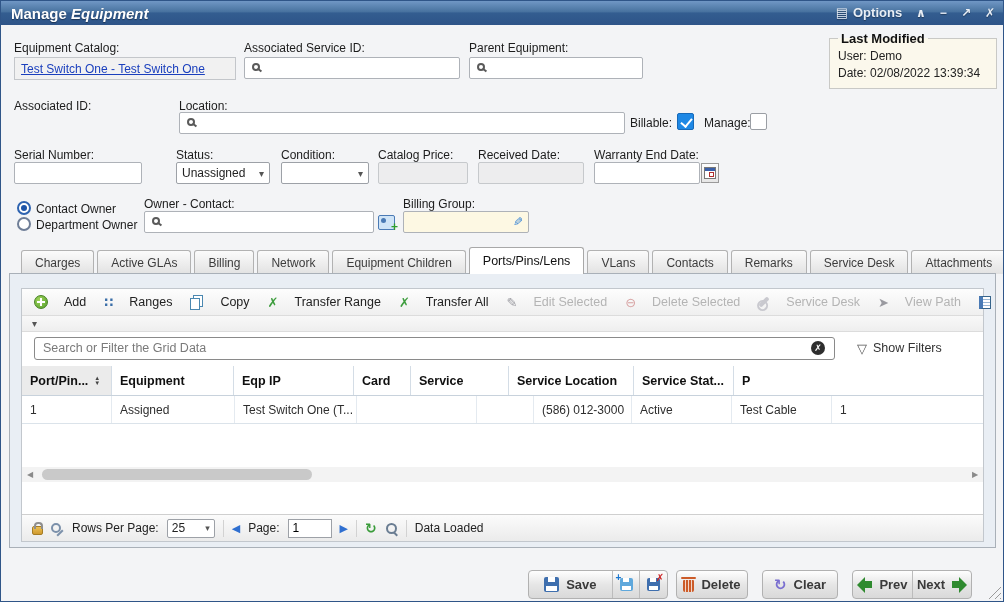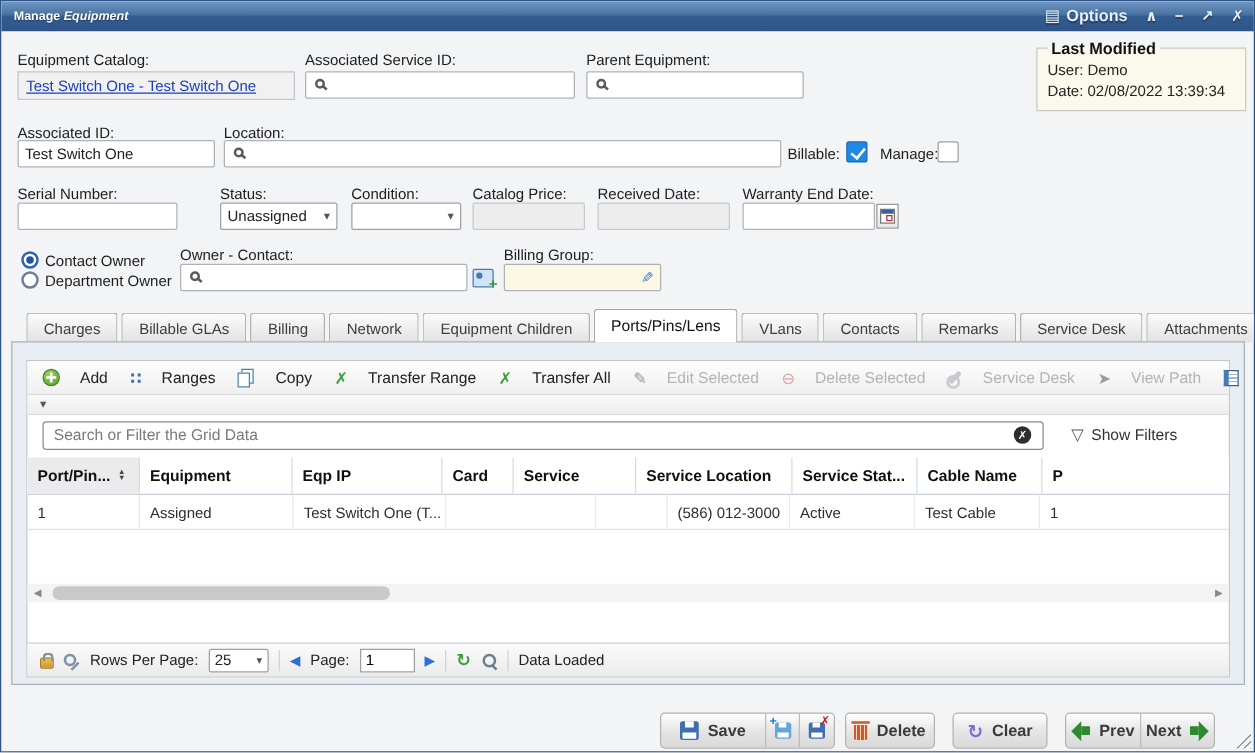--- a/index.html
+++ b/index.html
@@ -4,21 +4,21 @@
 <style>
   * { margin:0; padding:0; box-sizing:border-box; }
   html,body { background:#cfd3d8; }
   body { font-family:"Liberation Sans","DejaVu Sans",sans-serif; }
   .win { position:relative; width:1004px; height:602px; background:#f3f4f6; border:1px solid #2f5588; overflow:hidden; }
 
   
   .titlebar { position:absolute; left:0; top:0; width:1004px; height:24px;
     background:linear-gradient(#7copy 0,#000 0); background:linear-gradient(#7097c5 0%,#48729f 45%,#335d90 50%,#2e5488 100%);
     color:#fff; display:flex; align-items:center; padding:0 10px; }
-  .titlebar .title { font-size:10px; font-weight:bold; text-shadow:0 1px 1px rgba(0,0,0,.4);text-align:right; }
+  .titlebar .title { font-size:15px; font-weight:bold; text-shadow:0 1px 1px rgba(0,0,0,.4);text-align:right; }
   .titlebar .title em { font-style:italic; }
   .title-controls { margin-left:auto; display:flex; align-items:center; gap:14px; }
   .tc-btn { color:#e8eef6; font-size:12px; font-weight:bold; cursor:pointer; line-height:24px; text-shadow:0 1px 1px rgba(0,0,0,.35); }
   .options-btn { display:flex; align-items:center; gap:5px; font-size:13px; }
 
   
   .lbl { position:absolute; font-size:12px; color:#1c1c1c; white-space:nowrap; }
   .inp { position:absolute; height:22px; border:1px solid #aeb2b8; border-radius:2px; background:#fff; font-family:inherit; font-size:12px; color:#222; padding:0 5px; }
   .inp.with-mag { padding-left:22px; }
   .inp:disabled, .inp.disabled { background:#ededee; border-color:#c6c9cc; }
@@ -179,21 +179,20 @@
   <input class="inp with-mag" style="left: 468px; top: 56px; width: 174px;" value="">
   <span class="mag" style="left:476px;top:62px"></span>
 
   <fieldset class="lastmod">
     <legend>Last Modified</legend>
     <div>User: Demo</div>
     <div>Date: 02/08/2022 13:39:34</div>
   </fieldset>
 
   <div class="lbl" style="left:13px;top:98px">Associated ID:</div>
-  <input class="inp" style="left: 13px; top: 111px; width: 158px;" value="Test Switch One">
 
   <div class="lbl" style="left:178px;top:98px">Location:</div>
   <input class="inp with-mag" style="left: 178px; top: 111px; width: 446px;" value="">
   <span class="mag" style="left:186px;top:117px"></span>
 
   <div class="lbl" style="left:629px;top:115px">Billable:</div>
   <span class="cb checked" style="left:676px;top:112px"></span>
   <div class="lbl" style="left:703px;top:115px">Manage:</div>
   <span class="cb" style="left:749px;top:112px"></span>
 
@@ -234,21 +233,21 @@
   <span class="mag" style="left:151px;top:216px"></span>
   <span class="addcontact" style="left:377px;top:214px"></span>
 
   <div class="lbl" style="left:402px;top:196px">Billing Group:</div>
   <input class="inp billing-inp" style="left: 402px; top: 210px; width: 126px;" value="">
   <span class="pencil-ic" style="left:512px;top:214px">✎</span>
 
   <div class="tabwrap">
     <div class="tabstrip">
       <div class="tab">Charges</div>
-      <div class="tab">Billable GLAs</div>
+      <div class="tab">Active GLAs</div>
       <div class="tab">Billing</div>
       <div class="tab">Network</div>
       <div class="tab">Equipment Children</div>
       <div class="tab active">Ports/Pins/Lens</div>
       <div class="tab">VLans</div>
       <div class="tab">Contacts</div>
       <div class="tab">Remarks</div>
       <div class="tab">Service Desk</div>
       <div class="tab">Attachments</div>
 
@@ -348,23 +347,20 @@
           <span>Card</span>
         </div>
       <div class="gh" style="width:98px">
           <span>Service</span>
         </div>
       <div class="gh" style="width:125px">
           <span>Service Location</span>
         </div>
       <div class="gh" style="width:100px">
           <span>Service Stat...</span>
-        </div>
-      <div class="gh" style="width:100px">
-          <span>Cable Name</span>
         </div>
       <div class="gh" style="width:26px;border-right:none">
           <span>P</span>
         </div>
     </div>
 
     <div class="grow">
       <div class="gc" style="width:90px">1</div>
       <div class="gc" style="width:123px">Assigned</div>
       <div class="gc" style="width:122px">Test Switch One (T...</div>

